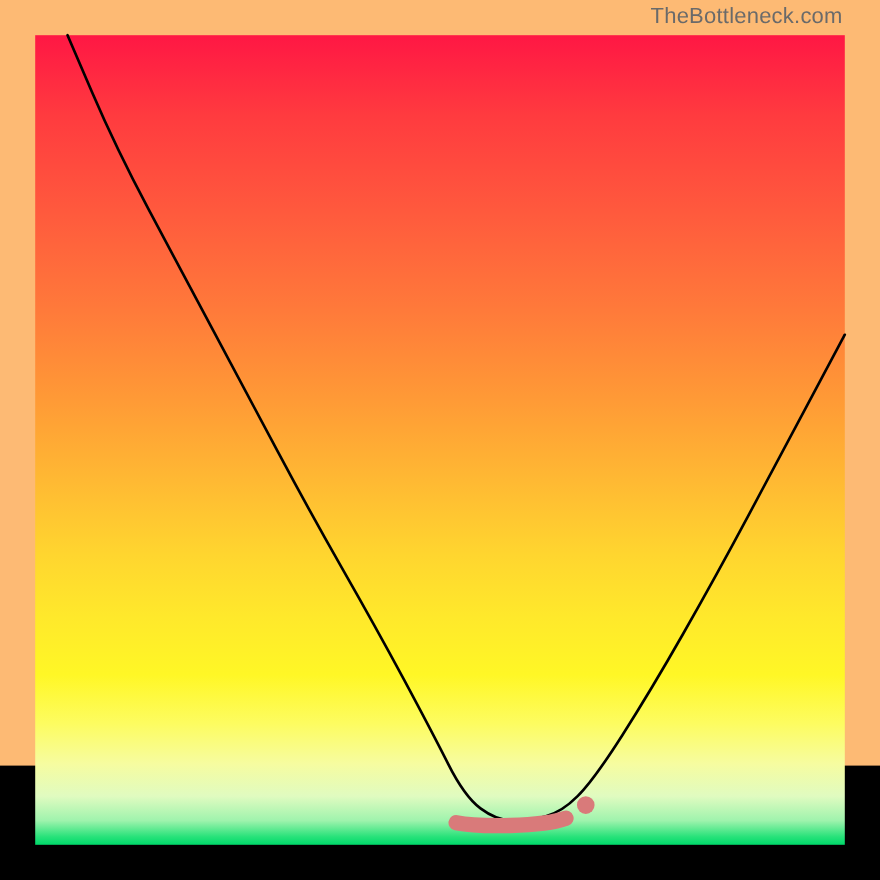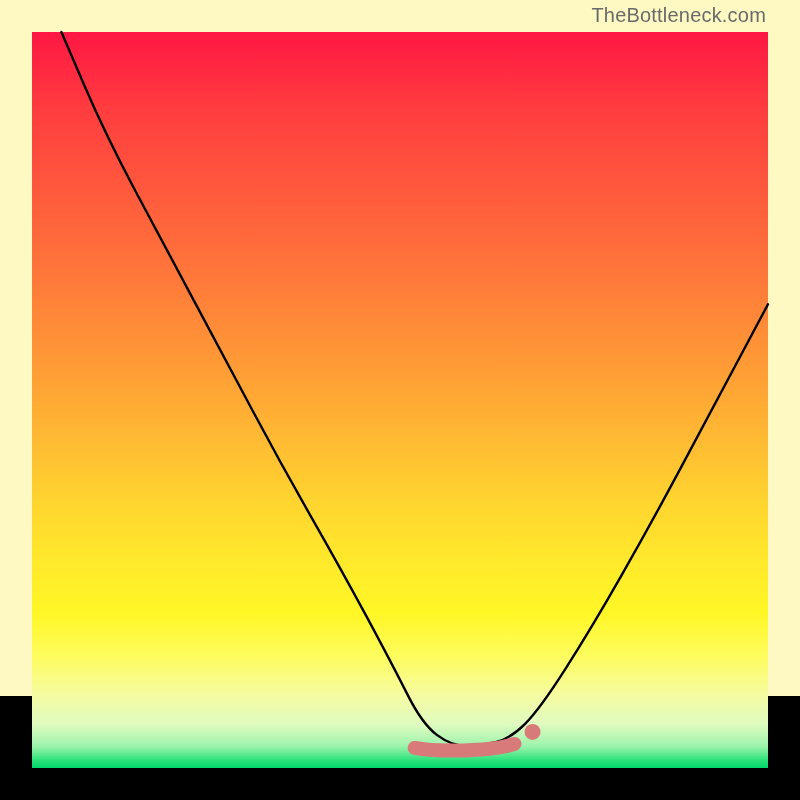--- a/index.html
+++ b/index.html
@@ -7,21 +7,21 @@
     padding: 0;
     width: 800px;
     height: 800px;
     background: #000;
     overflow: hidden;
     font-family: Arial, Helvetica, sans-serif;
   }
   .outer {
     width: 800px;
     height: 696px;
-    background: #fef9c3;
+    background: #fdba74;
     position: relative;
   }
   .plot {
     position: absolute;
     left: 32px;
     top: 32px;
     width: 736px;
     height: 736px;
     
     background: linear-gradient(

